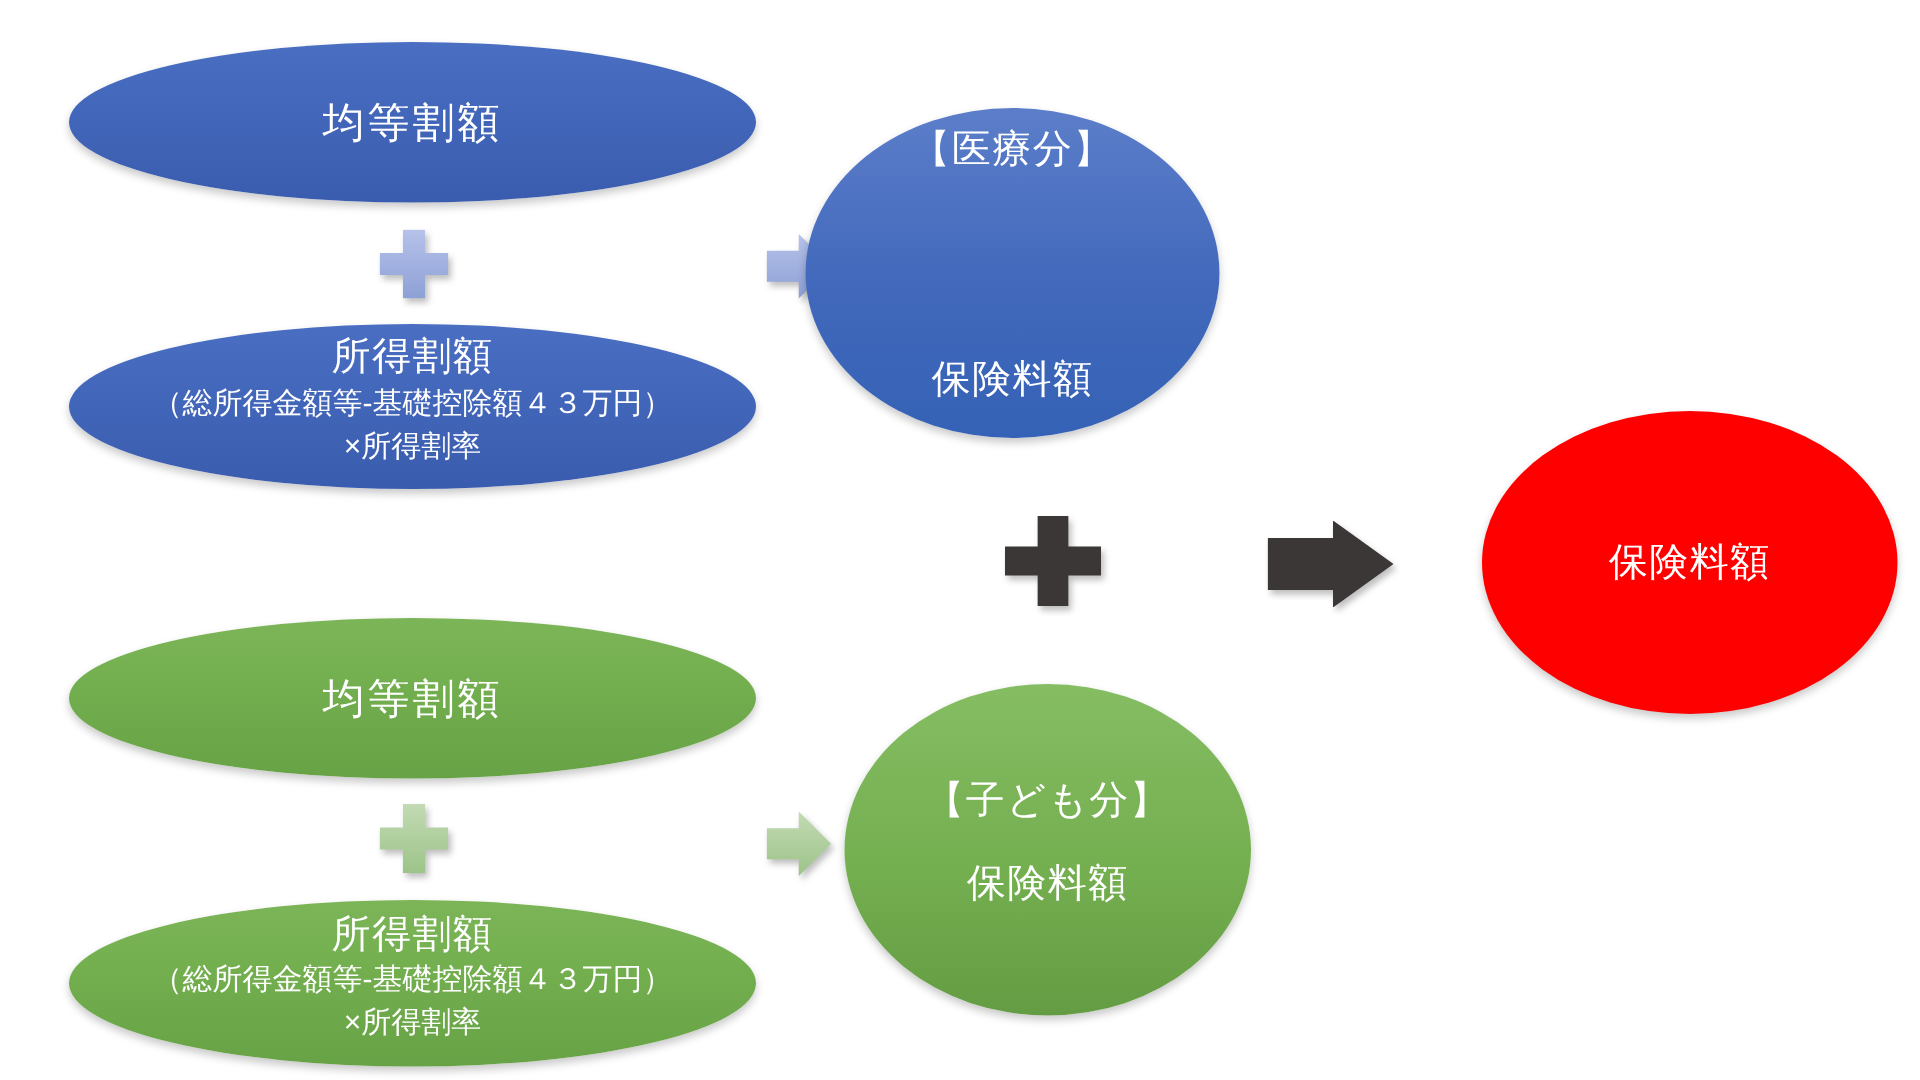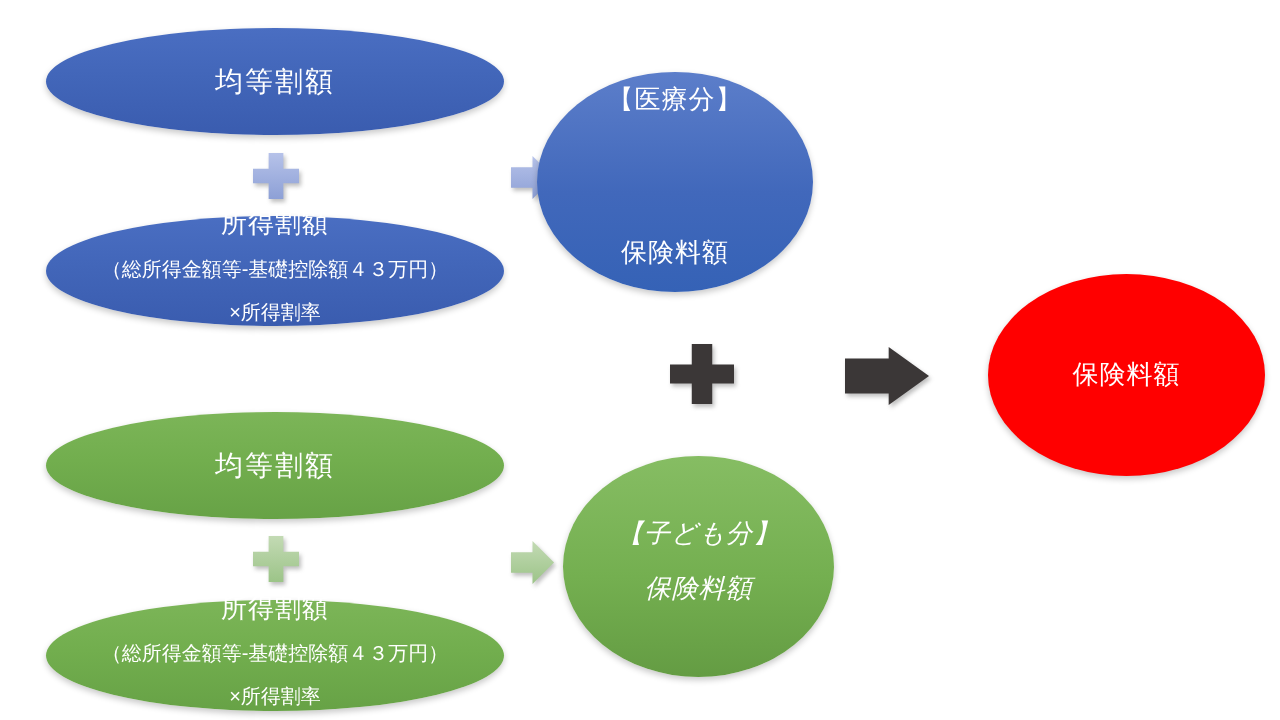--- a/index.html
+++ b/index.html
@@ -7,27 +7,27 @@
     position:relative;width:1280px;height:720px;background:#ffffff;overflow:hidden;
     font-family:"Liberation Sans","DejaVu Sans",sans-serif;
     margin-top:14px;
   }
   .shape{position:absolute;display:flex;flex-direction:column;align-items:center;justify-content:center;
          color:#ffffff;text-align:center;}
   .ellipse{border-radius:50%;box-shadow:0 3px 6px rgba(0,0,0,0.22);}
   .blue-ellipse{background:linear-gradient(180deg,#4a6ec2 0%,#4266b9 45%,#3a5caf 100%);}
   .green-ellipse{background:linear-gradient(180deg,#7cb558 0%,#72ae4e 45%,#67a246 100%);}
   .blue-circle{background:linear-gradient(180deg,#5c7eca 0%,#4168bb 55%,#3562b6 100%);}
-  .green-circle{background:linear-gradient(180deg,#86bd63 0%,#74af50 55%,#649c43 100%);font-style:italic;}
+  .green-circle{background:linear-gradient(180deg,#86bd63 0%,#74af50 55%,#649c43 100%);}
   .red-ellipse{background:#ff0000;}
 
   .label-lg{font-size:28px;letter-spacing:2px;}
   .label-md{font-size:26px;letter-spacing:1px;line-height:1.3;}
   .formula{font-size:20px;line-height:1.45;letter-spacing:0;}
-  .income-box{padding-bottom:8px;gap:14px;}
+  .income-box{padding-bottom:8px;}
   .circle-text{line-height:2.1;font-size:26px;letter-spacing:1px;padding-bottom:12px;}
   .total-text{line-height:2.3;font-size:26px;letter-spacing:1px;}
 
   .icon-wrap{position:absolute;filter:drop-shadow(2px 3px 2px rgba(110,110,110,0.45));}
   .icon-shape{width:100%;height:100%;}
   .plus{clip-path:polygon(34% 0,66% 0,66% 34%,100% 34%,100% 66%,66% 66%,66% 100%,34% 100%,34% 66%,0 66%,0 34%,34% 34%);}
   .arrow-r{clip-path:polygon(0 26%,50% 26%,50% 0,100% 50%,50% 100%,50% 74%,0 74%);}
   .arrow-r-bold{clip-path:polygon(0 20%,52% 20%,52% 0,100% 50%,52% 100%,52% 80%,0 80%);}
   .blue-light{background:linear-gradient(180deg,#b6c2e9 0%,#8da0d6 100%);}
   .green-light{background:linear-gradient(180deg,#c3dab4 0%,#9cc488 100%);}

